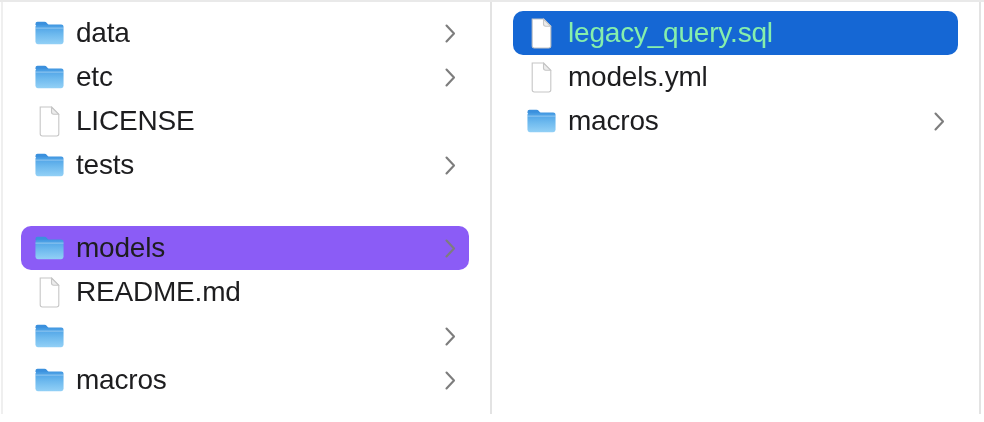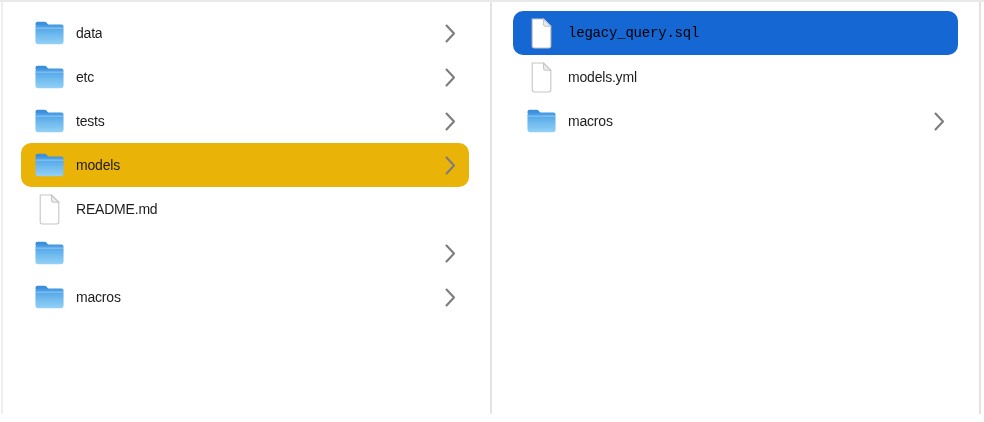--- a/index.html
+++ b/index.html
@@ -44,41 +44,41 @@
   }
   .row-pill {
     display: flex;
     align-items: center;
     height: 44px;
     margin: 0 21px;
     padding: 0 13px;
     border-radius: 10px;
     box-sizing: border-box;
   }
-  .row.sel-inactive .row-pill { background: #eab308; }
+  .row.sel-inactive .row-pill { background: #8b5cf6; margin-top: 39px; }
   .row.sel-active   .row-pill { background: #1567d4; }
 
   .icon-box {
     width: 31px;
     height: 32px;
     display: flex;
     align-items: center;
     justify-content: center;
     flex: 0 0 31px;
   }
 
   .label {
     margin-left: 11px;
-    font-size: 14px;
+    font-size: 28px;
     letter-spacing: -0.2px;
     color: #1d1d1f;
     white-space: nowrap;
     overflow: hidden;
   }
-  .row.sel-active .label { color: #000000; font-family: Liberation Mono, monospace; }
+  .row.sel-active .label { color: #86efac; }
 
   .chevron {
     margin-left: auto;
     display: flex;
     align-items: center;
     color: #7d7d7d;
   }
 </style>
 </head>
 <body>
@@ -133,20 +133,33 @@
       </span>
       <span class="label">etc</span>
       <span class="chevron">
         <svg width="11" height="19" viewBox="0 0 11 19">
           <polyline points="1.5,1.5 9,9.5 1.5,17.5" fill="none" stroke="currentColor" stroke-width="2.1" stroke-linecap="round" stroke-linejoin="round"></polyline>
         </svg>
       </span>
     </div>
   </div>
 
+  <div class="row type-file no-chevron">
+    <div class="row-pill">
+      <span class="icon-box">
+
+        <svg class="doc-icon" width="25" height="31" viewBox="0 0 25 31">
+          <path d="M3.2 1 H14.5 L21.8 8.3 V27.8 Q21.8 30 19.6 30 H5.4 Q3.2 30 3.2 27.8 Z" fill="#ffffff" stroke="#c6c6c6" stroke-width="1.1"></path>
+          <path d="M14.5 1 V6.1 Q14.5 8.3 16.7 8.3 H21.8 Z" fill="#ececec" stroke="#c6c6c6" stroke-width="1.1" stroke-linejoin="round"></path>
+        </svg>
+      </span>
+      <span class="label">LICENSE</span>
+
+    </div>
+  </div>
 
   <div class="row type-folder">
     <div class="row-pill">
       <span class="icon-box">
         <svg class="folder-icon" width="31" height="26" viewBox="0 0 32 26">
           <defs>
             <linearGradient id="fgrad" x1="0" y1="0" x2="0" y2="1">
               <stop offset="0" stop-color="#3f95e0"></stop>
               <stop offset="0.18" stop-color="#54a7e8"></stop>
               <stop offset="0.5" stop-color="#6db9ee"></stop>

